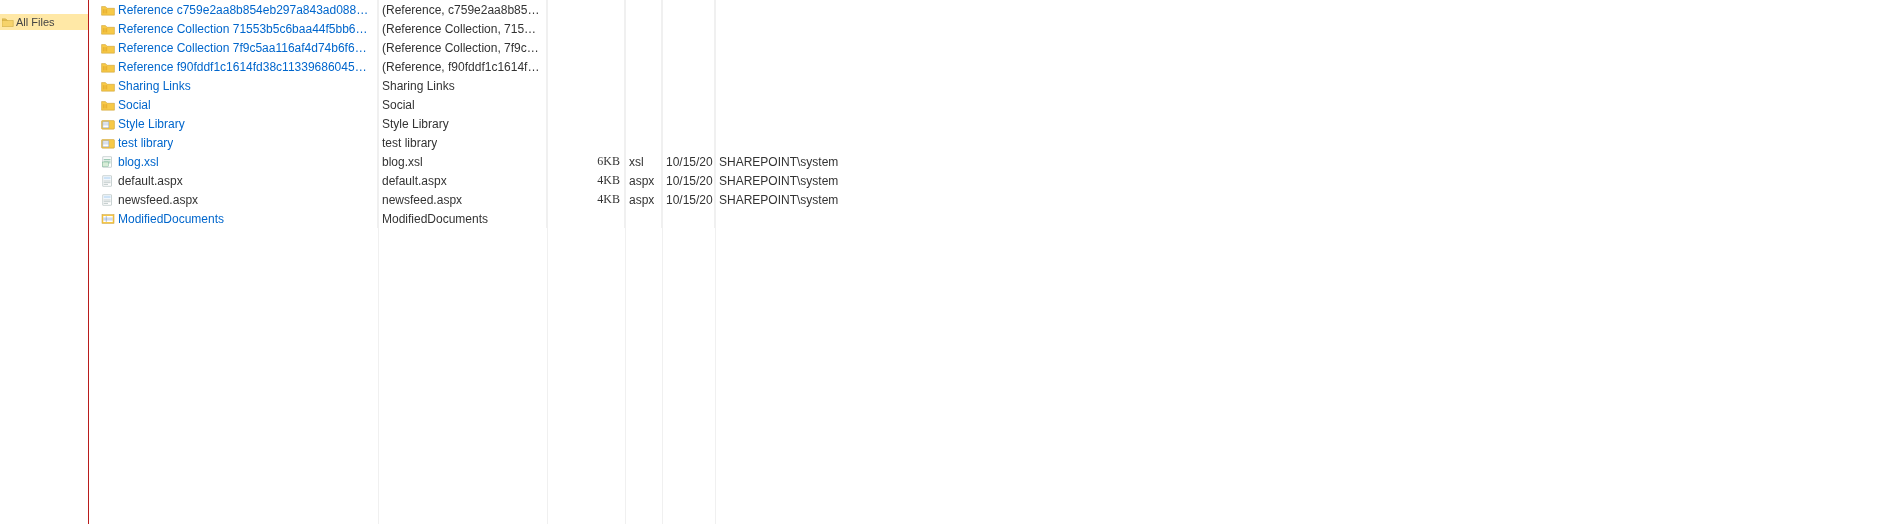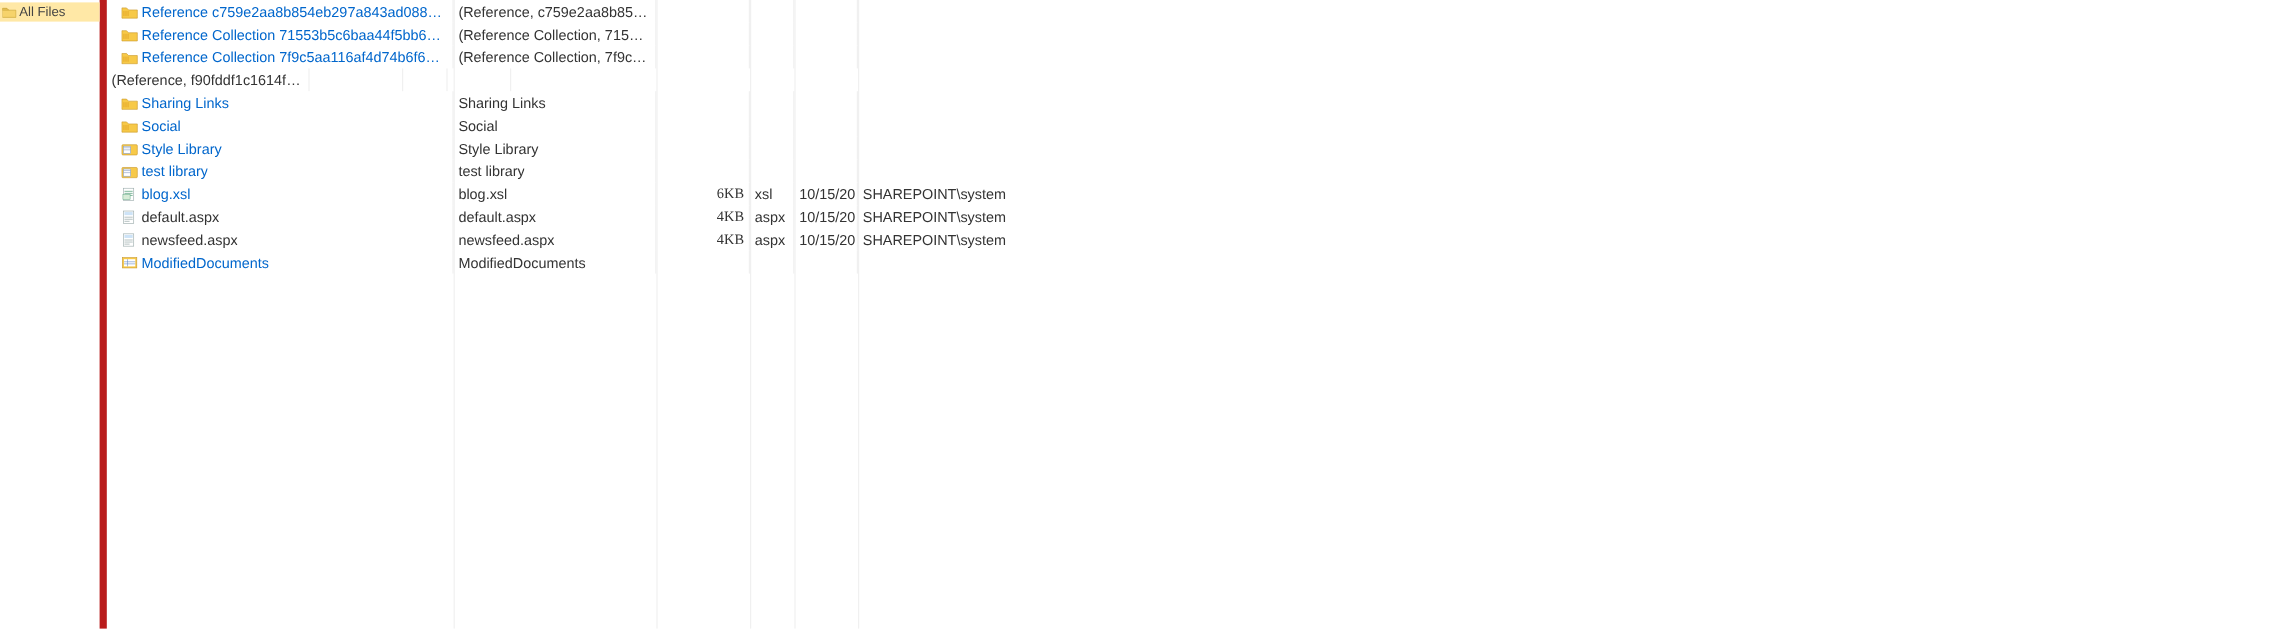--- a/index.html
+++ b/index.html
@@ -15,23 +15,23 @@
   }
   .app {
     display: flex;
     width: 100%;
     height: 100%;
   }
   
   .sidebar {
     width: 89px;
     flex: 0 0 89px;
-    border-right: 6px solid #b91c1c;
+    border-right: 1px solid #b91c1c;
     box-sizing: border-box;
-    padding-top: 2px;
+    padding-top: 14px;
   }
   .tree-item {
     display: flex;
     align-items: center;
     height: 16px;
     padding: 0 2px 0 2px;
     gap: 2px;
     white-space: nowrap;
   }
   .tree-item.selected {
@@ -181,20 +181,29 @@
           </div>
           <div class="col title">
             <span class="plain">(Reference Collection, 7f9c5aa11…</span>
           </div>
           <div class="col size"></div>
           <div class="col type"></div>
           <div class="col mod"></div>
           <div class="col modby"></div>
         </div>
         <div class="row">
+          <div class="col name">
+            <svg viewBox="0 0 16 14" class="file-icon">
+              <path d="M0.5 3 L5 3 L7 5 L15.5 5 L15.5 13 L0.5 13 Z" fill="#f7c948" stroke="#c99a2e" stroke-width="0.6"></path>
+              <rect x="2" y="6" width="1" height="5" fill="#e4a92b"></rect>
+              <rect x="4" y="6" width="1" height="5" fill="#e4a92b"></rect>
+              <rect x="6" y="6" width="1" height="5" fill="#e4a92b"></rect>
+            </svg>
+            <span class="link">Reference f90fddf1c1614fd38c11339686045477</span>
+          </div>
           <div class="col title">
             <span class="plain">(Reference, f90fddf1c1614fd38c1…</span>
           </div>
           <div class="col size"></div>
           <div class="col type"></div>
           <div class="col mod"></div>
           <div class="col modby"></div>
         </div>
         <div class="row">
           <div class="col name">

